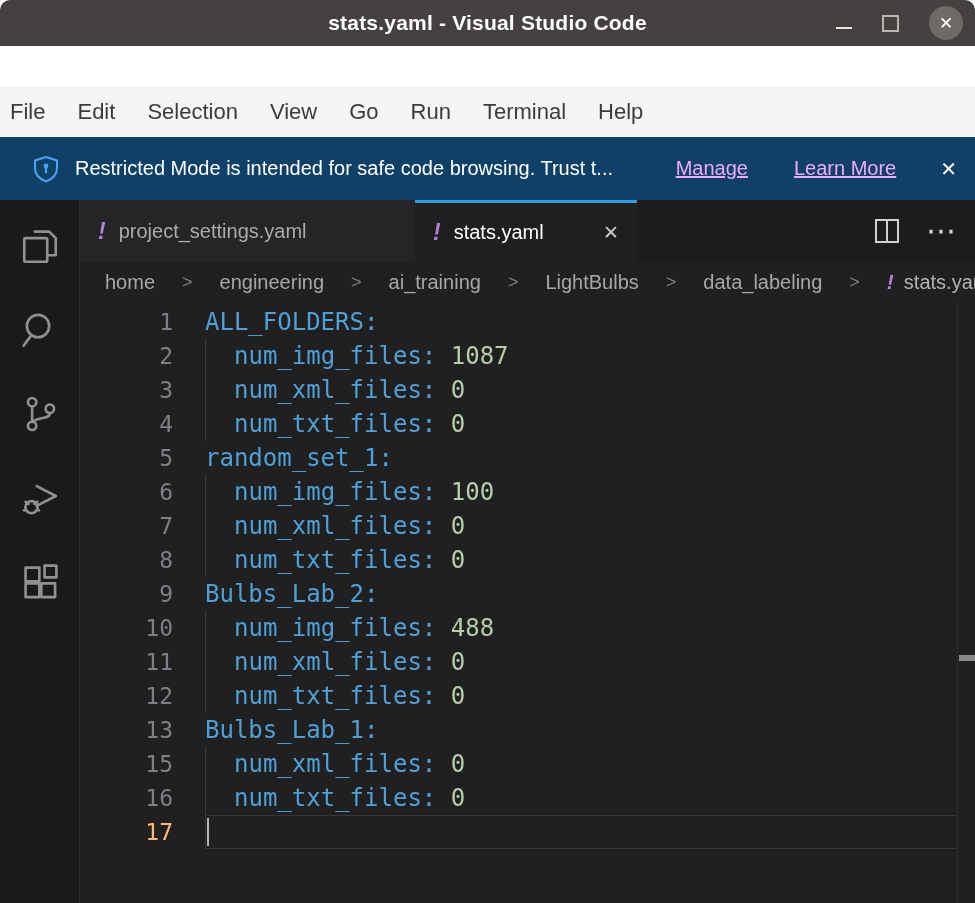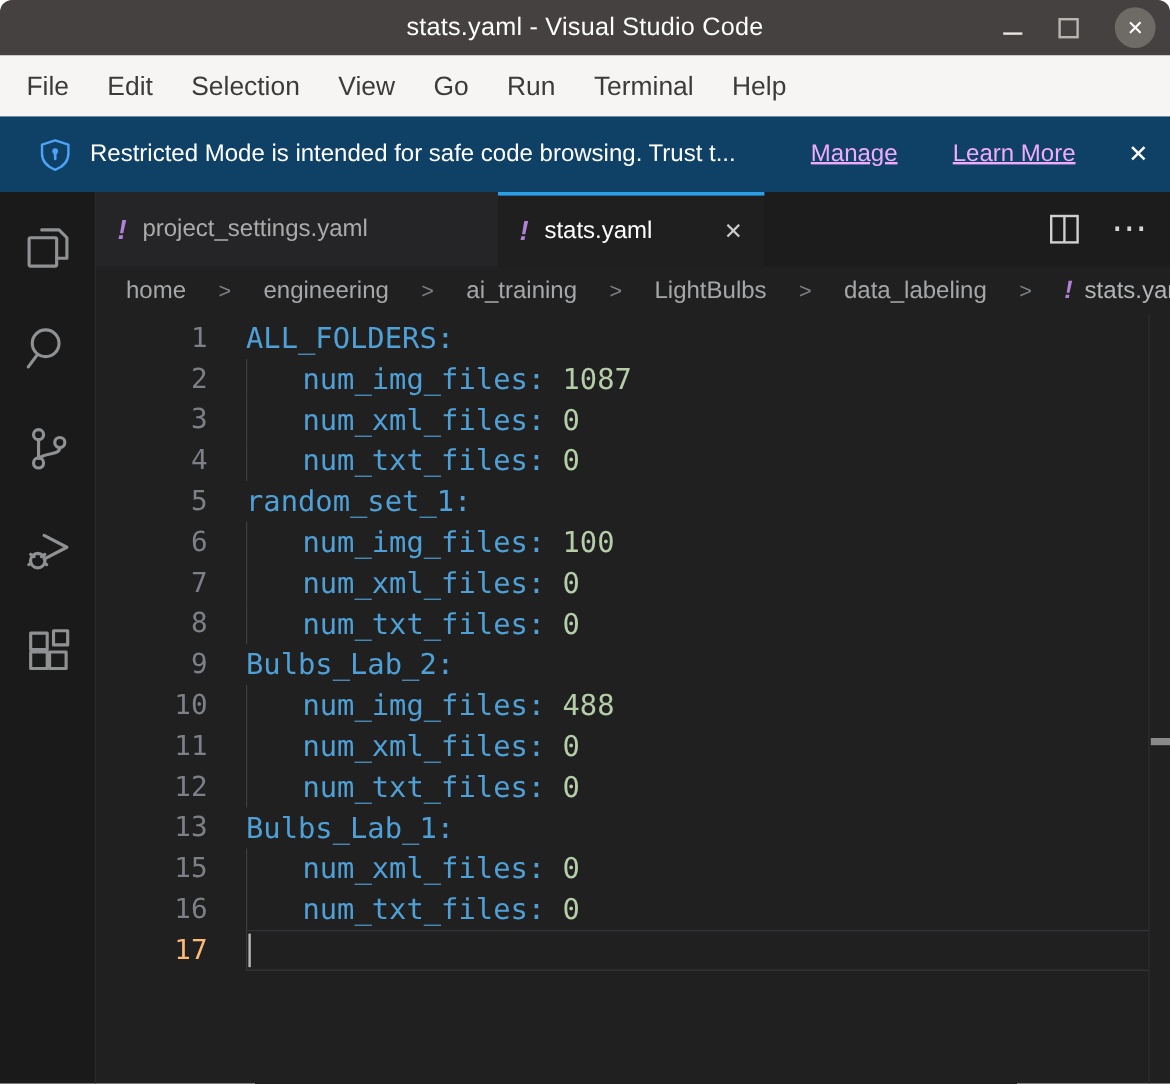--- a/index.html
+++ b/index.html
@@ -3,32 +3,32 @@
 <meta charset="utf-8">
 <style>
   * { box-sizing: border-box; margin: 0; padding: 0; }
   html, body { width: 975px; height: 903px; overflow: hidden; background: #ffffff;
     font-family: "Liberation Sans", sans-serif; }
 
   
   .titlebar { height: 46px; background: #454140; border-radius: 10px 10px 0 0;
     position: relative; display: flex; align-items: center; }
   .titlebar .title { position: absolute; left: 0; right: 0; text-align: center;
-    color: #ffffff; font-weight: normal; font-size: 21px; letter-spacing: 0.2px; }
+    color: #ffffff; font-weight: bold; font-size: 21px; letter-spacing: 0.2px; }
   .win-controls { margin-left: auto; display: flex; align-items: center; gap: 30px;
     padding-right: 12px; z-index: 2; }
   .min-glyph { width: 16px; height: 2px; background: #e8e6e3; margin-top: 10px; }
   .max-glyph { width: 17px; height: 17px; border: 2px solid #b9b5b1; }
   .close-circle { width: 34px; height: 34px; border-radius: 50%; background: #6e6a66;
     color: #ffffff; display: flex; align-items: center; justify-content: center;
     font-size: 17px; }
 
   
   .menubar { height: 51px; background: #f6f5f4; display: flex; align-items: center;
-    gap: 32px; padding-left: 22px; font-size: 22px; color: #3d3b39; }
+    gap: 32px; padding-left: 10px; font-size: 22px; color: #3d3b39; margin-top: 40px; }
   .menu-item { cursor: default; }
 
   
   .banner { height: 63px; background: #0f4065; color: #ffffff; display: flex;
     align-items: center; padding: 0 18px 0 32px; font-size: 20px; }
   .banner .shield { width: 28px; height: 28px; margin-right: 15px; flex: none; }
   .banner-msg { white-space: nowrap; }
   .banner-links { margin-left: auto; display: flex; align-items: center; gap: 46px; }
   .banner-link { color: #f0abfc; text-decoration: underline; cursor: pointer; }
   .banner-close { margin-left: 44px; font-size: 20px; color: #ffffff; cursor: pointer; }
@@ -73,21 +73,21 @@
   
   .code { flex: 1; padding-top: 3px; font-family: "DejaVu Sans Mono", monospace;
     font-size: 24px; position: relative; }
   .row { display: flex; height: 34px; line-height: 34px; }
   .gutter { width: 105px; padding-right: 12px; text-align: right; color: #7d8086;
     flex: none; font-size: 23px; }
   .row.cur .gutter { color: #fdba74; }
   .content { flex: 1; margin-left: 20px; position: relative; color: #d4d4d4; }
   .content .guide { position: absolute; left: 0; top: 0; bottom: 0; width: 1px;
     background: #3f3f42; }
-  .content.ind .text { padding-left: 47px; }
+  .content.ind .text { padding-left: 29px; }
   .text { display: block; white-space: pre; }
   .key { color: #4fa0d6; }
   .val { color: #b5cea8; }
   .row.cur .content { border-top: 1px solid #36363a; border-bottom: 1px solid #36363a;
     border-left: 1px solid #36363a; margin-right: 18px; }
   .cursor-bar { position: absolute; left: 1px; top: 2px; bottom: 2px; width: 2px;
     background: #b8b8b8; }
 
   
   .ruler { position: absolute; top: 102px; right: 0; bottom: 0; width: 18px;

